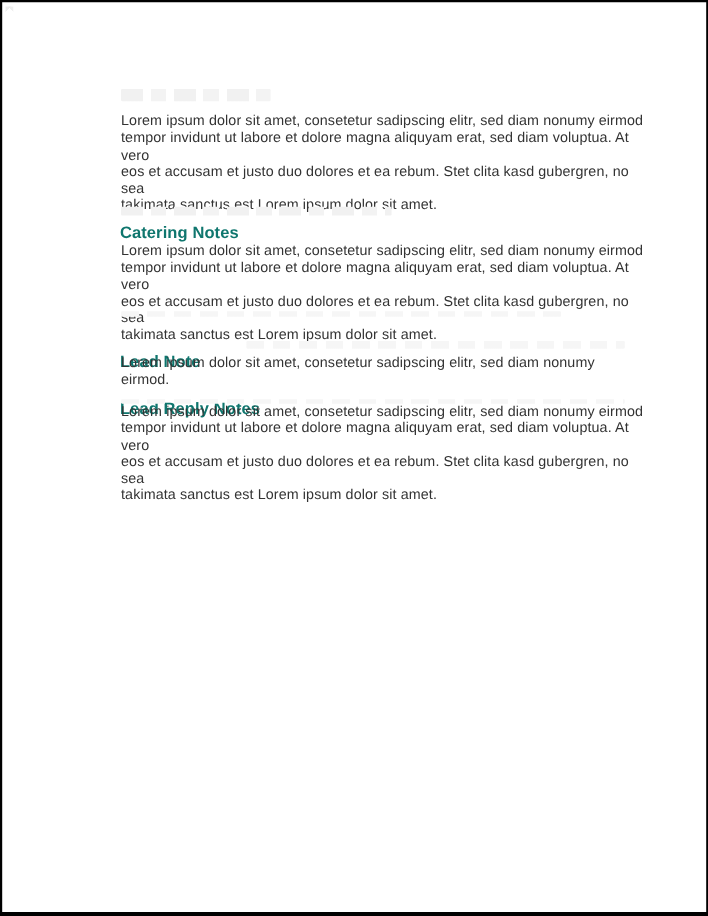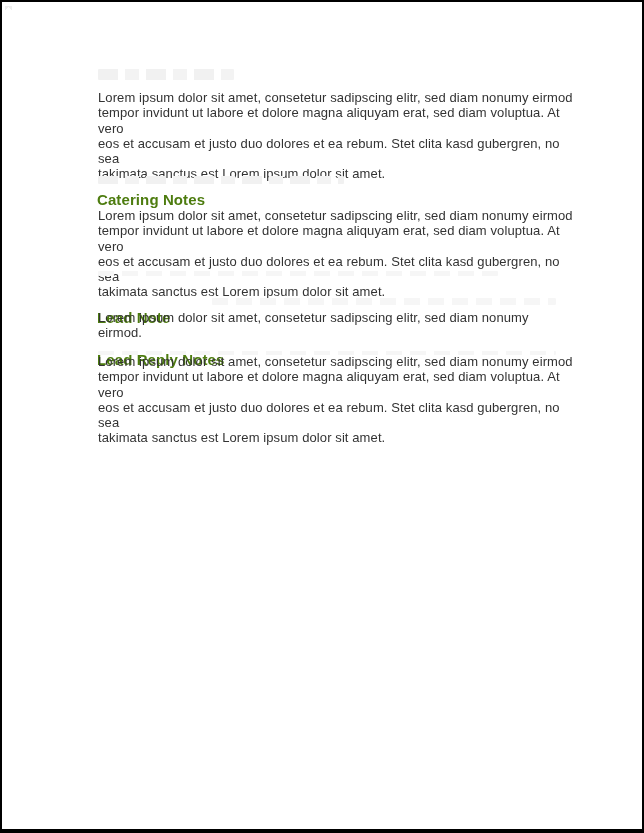--- a/index.html
+++ b/index.html
@@ -9,32 +9,32 @@
     height: 833px;
     box-sizing: border-box;
     background: #ffffff;
     border-top: 2px solid #000;
     border-left: 2px solid #000;
     border-right: 2px solid #000;
     border-bottom: 4px solid #000;
     overflow: hidden;
     font-family: "Liberation Sans", "DejaVu Sans", sans-serif;
   }
-  .abs { position: absolute; margin: 0; }
+  .abs { position: absolute; margin: 12px; }
   .body-text {
     font-size: 13px;
     line-height: 15.3px;
     color: #333333;
     white-space: pre-line;
     letter-spacing: 0.1px;
   }
   .heading {
     font-size: 15px;
     font-weight: bold;
-    color: #4d7c0f;
+    color: #0f766e;
     line-height: 16px;
     letter-spacing: 0.1px;
   }
   
   .ghost {
     background: repeating-linear-gradient(90deg,
       #f1f1f1 0px, #f1f1f1 20px,
       transparent 20px, transparent 27px,
       #f3f3f3 27px, #f3f3f3 41px,
       transparent 41px, transparent 48px);

